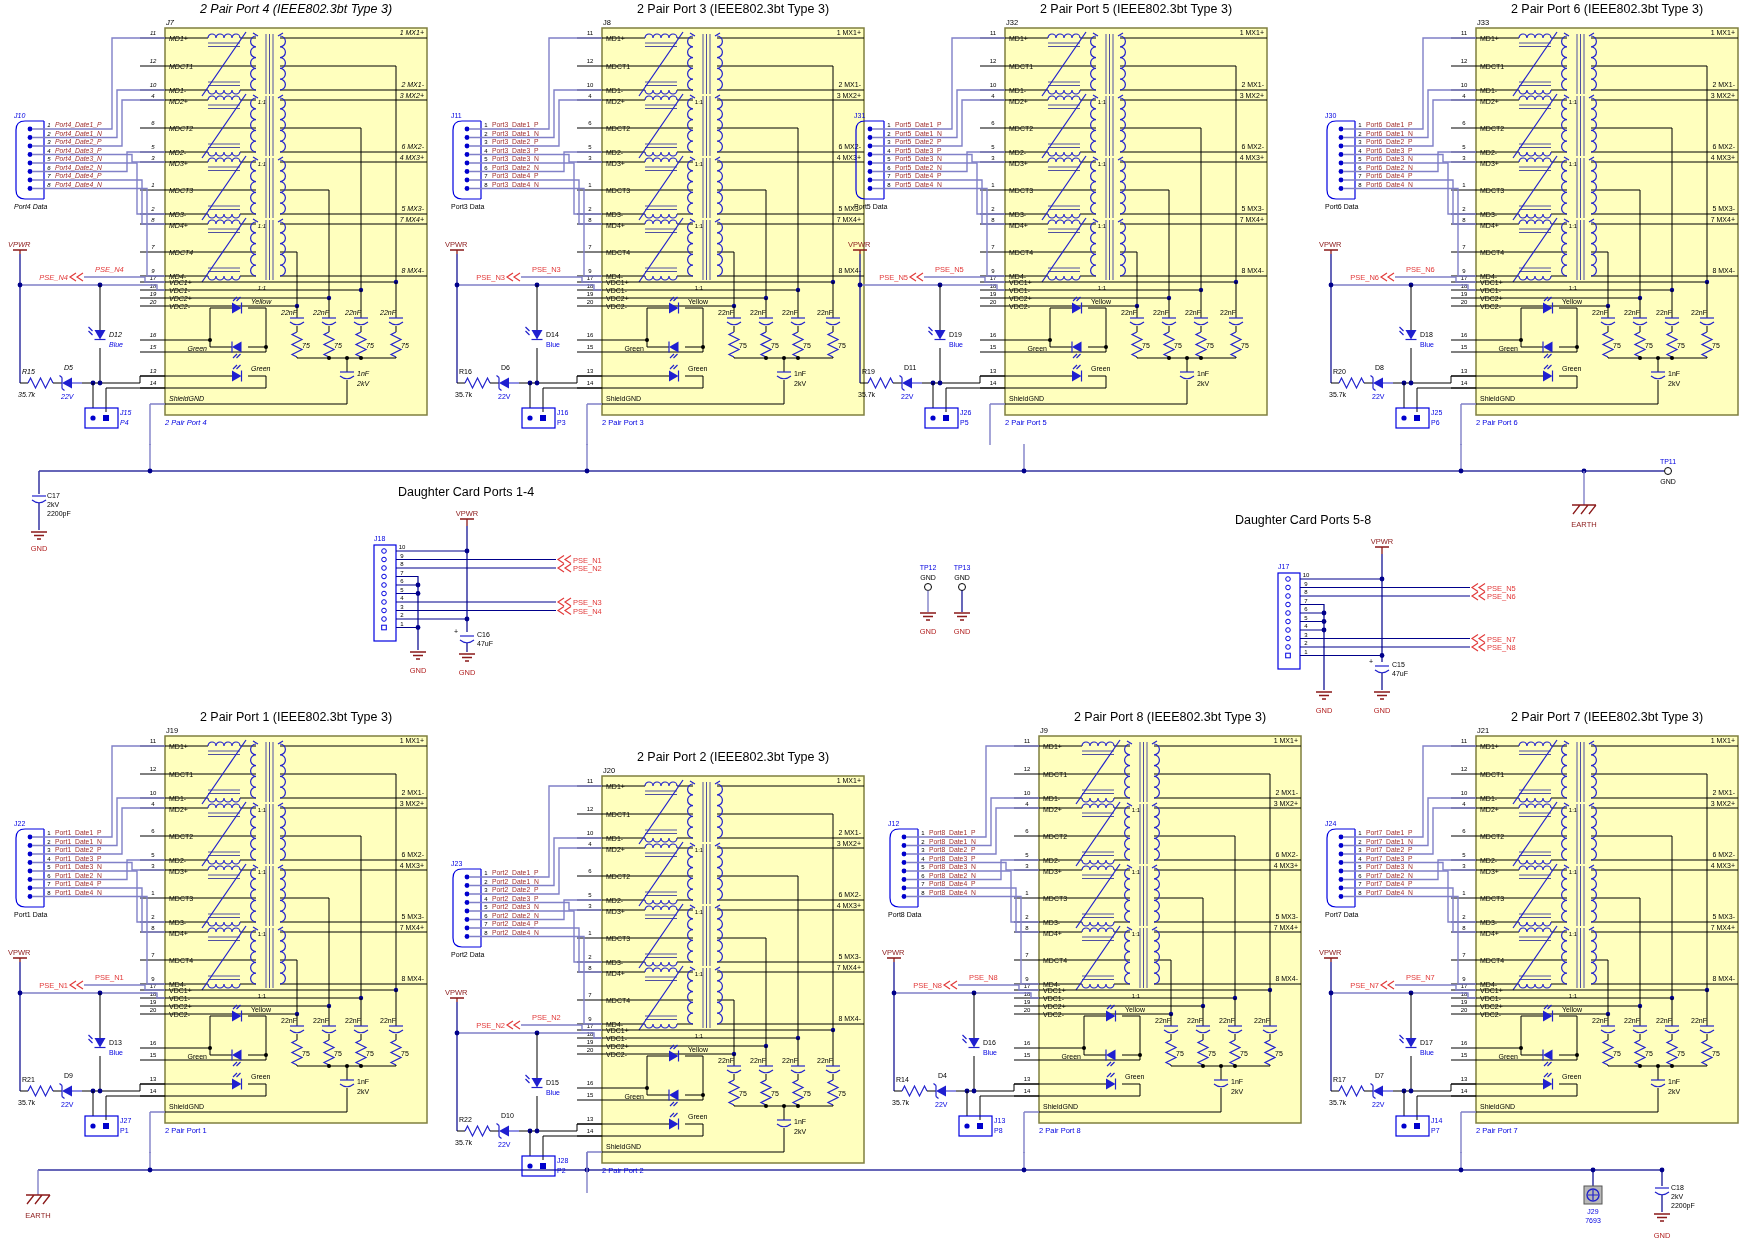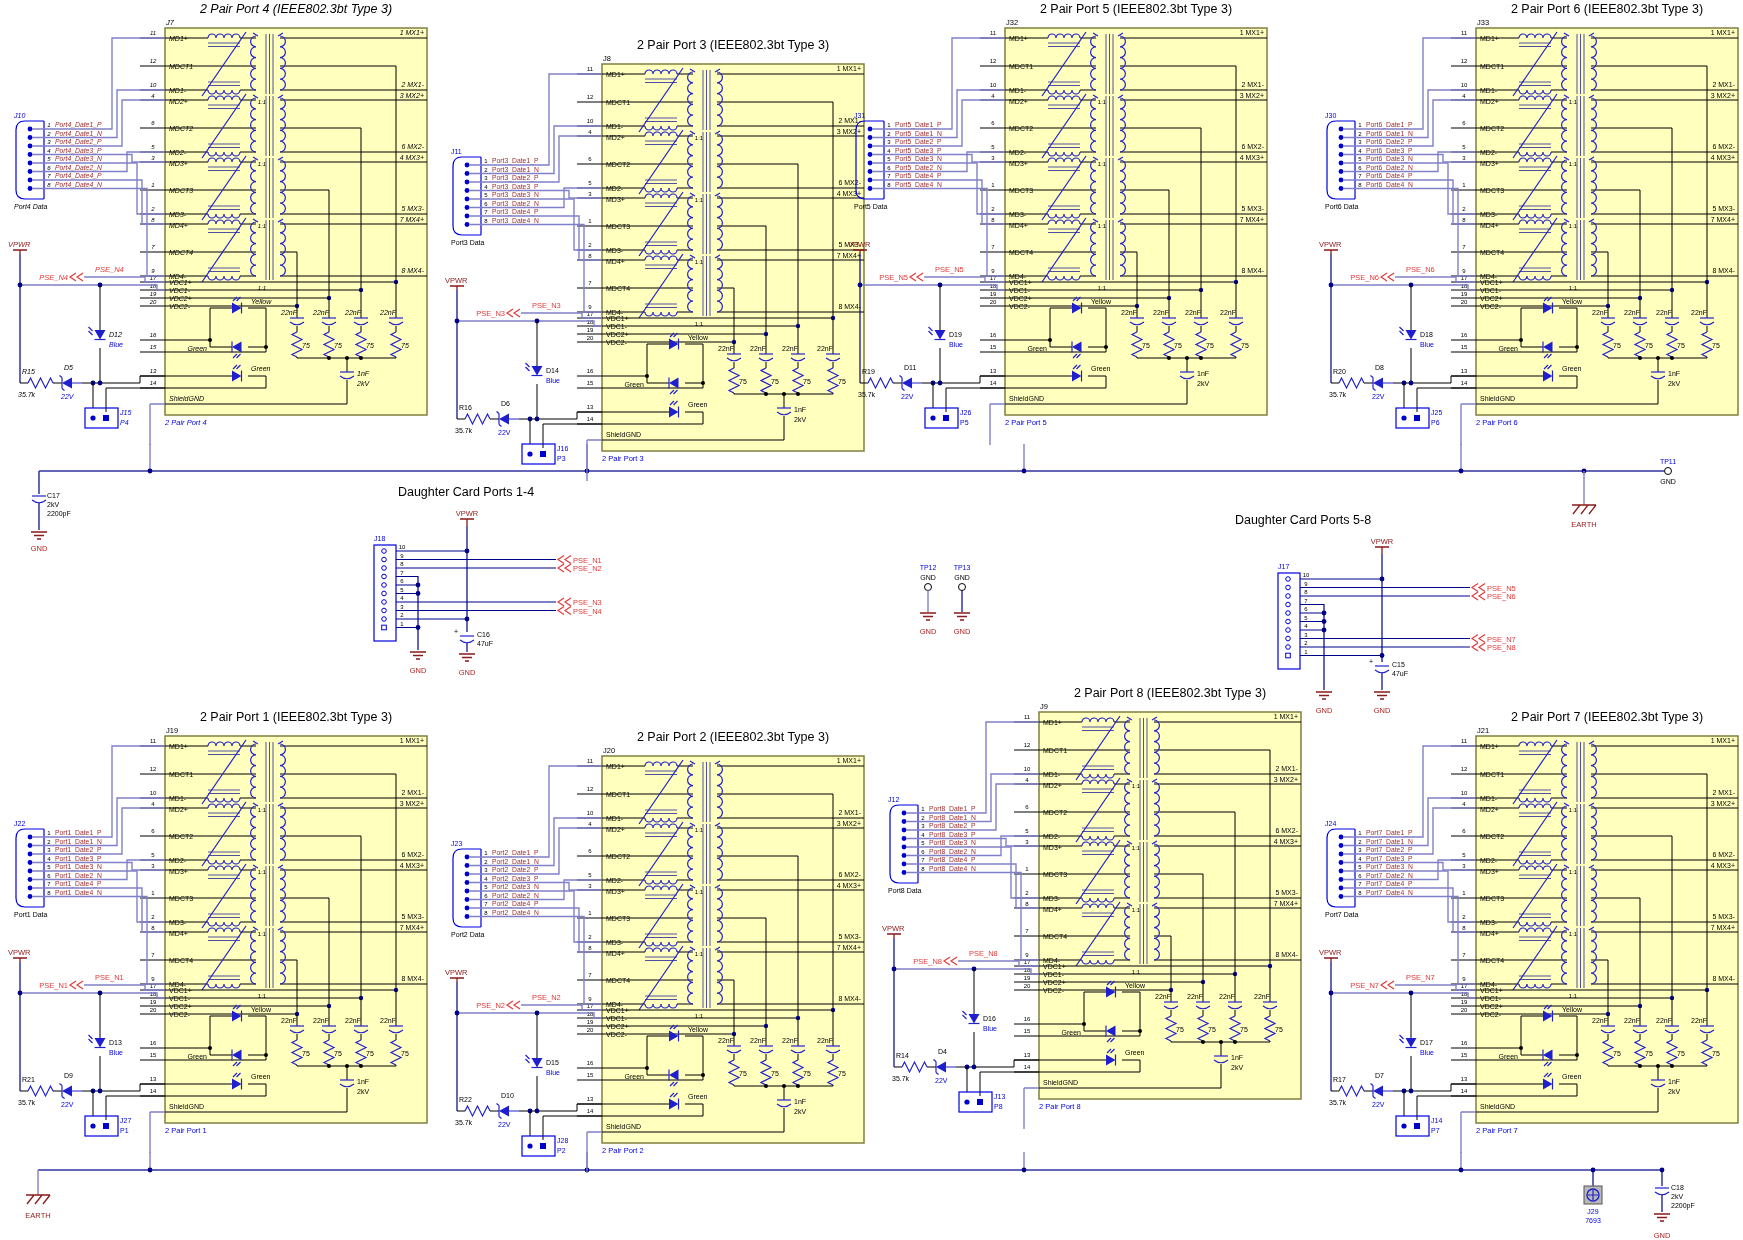--- a/index.html
+++ b/index.html
@@ -539,21 +539,21 @@
       <rect class="plug" x="85" y="408" width="33" height="20" fill="#fff"></rect>
       <circle class="pin-dot" cx="93" cy="418" r="2.6"></circle>
       <rect class="pin-dot" x="103" y="415" width="6" height="6"></rect>
       <text class="tblue" x="120" y="415">J15</text>
       <text class="tblue" x="120" y="425">P4</text>
     </g>
   </g>
 </svg>
 </div>
 
-<div class="port-block" style="left: 437px; top: 0px; margin-top: 36px;">
+<div class="port-block" style="left: 437px; top: 0px;">
 <svg width="437" height="445" viewBox="0 0 437 445">
   <text class="tt" x="296" y="13">2 Pair Port 3 (IEEE802.3bt Type 3)</text>
 
   <g>
     <text class="tref" x="166" y="25">J8</text>
     <rect class="module-box" x="165" y="28" width="262" height="387"></rect>
 
     <g>
       <path class="w-blk" d="M140,38 H165 M140,66 H165 M140,90 H165 M140,100 H165 M140,128 H165 M140,152 H165 M140,162 H165 M140,190 H165 M140,214 H165 M140,224 H165 M140,252 H165 M140,276 H165"></path>
       <text class="tnum" x="153" y="35">11</text>
@@ -1479,21 +1479,21 @@
       <rect class="plug" x="85" y="408" width="33" height="20" fill="#fff"></rect>
       <circle class="pin-dot" cx="93" cy="418" r="2.6"></circle>
       <rect class="pin-dot" x="103" y="415" width="6" height="6"></rect>
       <text class="tblue" x="120" y="415">J27</text>
       <text class="tblue" x="120" y="425">P1</text>
     </g>
   </g>
 </svg>
 </div>
 
-<div class="port-block" style="left: 437px; top: 728px;">
+<div class="port-block" style="left: 437px; top: 748px;">
 <svg width="437" height="445" viewBox="0 0 437 445">
   <text class="tt" x="296" y="13">2 Pair Port 2 (IEEE802.3bt Type 3)</text>
 
   <g>
     <text class="tref" x="166" y="25">J20</text>
     <rect class="module-box" x="165" y="28" width="262" height="387"></rect>
 
     <g>
       <path class="w-blk" d="M140,38 H165 M140,66 H165 M140,90 H165 M140,100 H165 M140,128 H165 M140,152 H165 M140,162 H165 M140,190 H165 M140,214 H165 M140,224 H165 M140,252 H165 M140,276 H165"></path>
       <text class="tnum" x="153" y="35">11</text>
@@ -1714,21 +1714,21 @@
       <rect class="plug" x="85" y="408" width="33" height="20" fill="#fff"></rect>
       <circle class="pin-dot" cx="93" cy="418" r="2.6"></circle>
       <rect class="pin-dot" x="103" y="415" width="6" height="6"></rect>
       <text class="tblue" x="120" y="415">J28</text>
       <text class="tblue" x="120" y="425">P2</text>
     </g>
   </g>
 </svg>
 </div>
 
-<div class="port-block" style="left: 874px; top: 684px;">
+<div class="port-block" style="left: 874px; top: 708px;">
 <svg width="437" height="445" viewBox="0 0 437 445">
   <text class="tt" x="296" y="13">2 Pair Port 8 (IEEE802.3bt Type 3)</text>
 
   <g>
     <text class="tref" x="166" y="25">J9</text>
     <rect class="module-box" x="165" y="28" width="262" height="387"></rect>
 
     <g>
       <path class="w-blk" d="M140,38 H165 M140,66 H165 M140,90 H165 M140,100 H165 M140,128 H165 M140,152 H165 M140,162 H165 M140,190 H165 M140,214 H165 M140,224 H165 M140,252 H165 M140,276 H165"></path>
       <text class="tnum" x="153" y="35">11</text>

